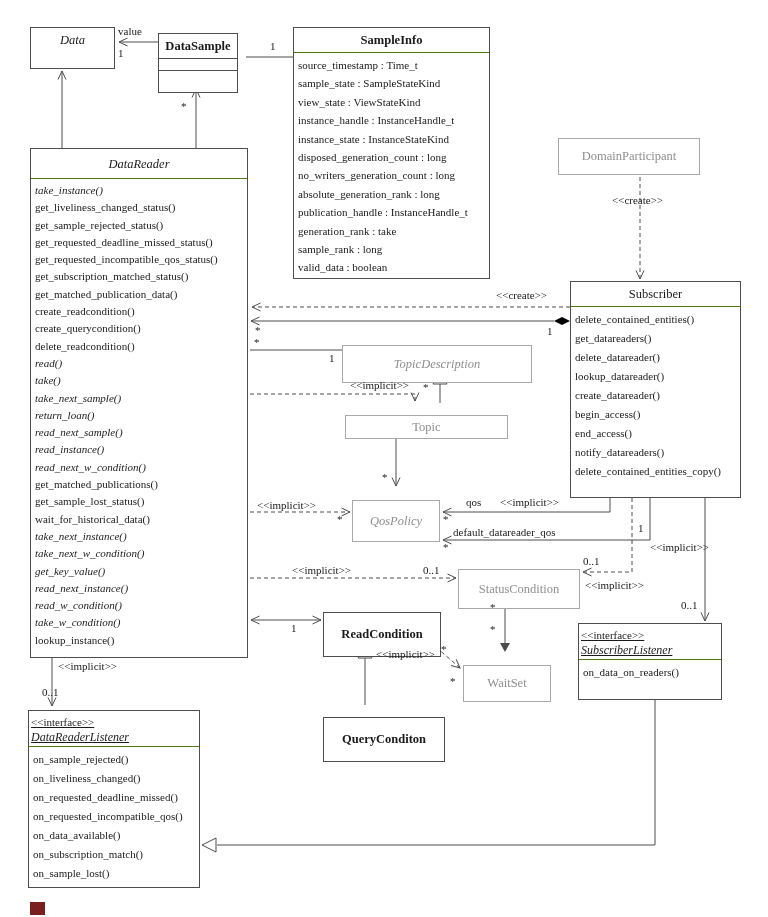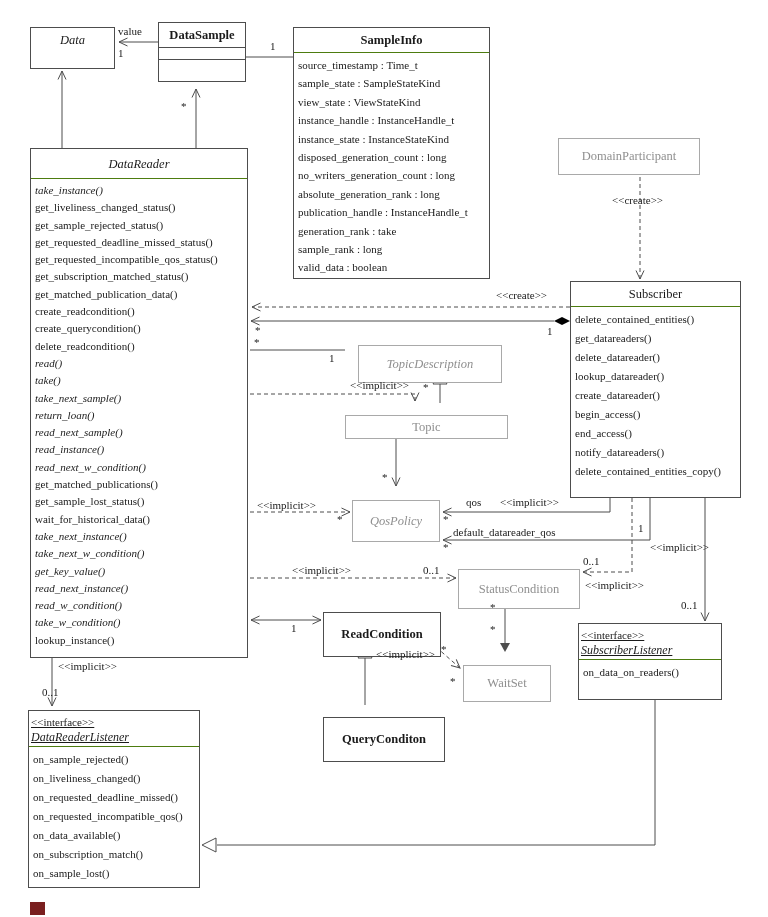--- a/index.html
+++ b/index.html
@@ -67,21 +67,21 @@
       <polygon points="365,646 358,658 372,658" fill="#fff" stroke="#4d4d4d"></polygon>
       <polygon points="202,845 216,838 216,852" fill="#fff" stroke="#4d4d4d"></polygon>
       <polygon points="505,652 500,643 510,643" fill="#4d4d4d"></polygon>
     </g>
   </svg>
 
   <div class="cls" style="left:30px;top:27px;width:85px;height:42px">
     <div class="title italic">Data</div>
   </div>
 
-  <div class="cls" style="left:158px;top:22px;width:88px;height:60px">
+  <div class="cls" style="left:158px;top:33px;width:80px;height:60px">
     <div class="title bold">DataSample</div>
     <div class="comp" style="height:12px"></div>
     <div class="comp" style="flex:1"></div>
   </div>
 
   <div class="cls" style="left:293px;top:27px;width:197px;height:252px">
     <div class="title bold">SampleInfo</div>
     <div class="members" style="line-height:18.4px">
         <div>source_timestamp : Time_t</div>
         <div>sample_state : SampleStateKind</div>
@@ -143,21 +143,21 @@
         <div>delete_datareader()</div>
         <div>lookup_datareader()</div>
         <div>create_datareader()</div>
         <div>begin_access()</div>
         <div>end_access()</div>
         <div>notify_datareaders()</div>
         <div>delete_contained_entities_copy()</div>
       </div>
   </div>
 
-  <div class="cls gray vcenter" style="left:358px;top:333px;width:144px;height:38px">
+  <div class="cls gray vcenter" style="left:342px;top:333px;width:190px;height:38px">
     <div class="title italic">TopicDescription</div>
   </div>
 
   <div class="cls gray vcenter" style="left:345px;top:403px;width:163px;height:24px">
     <div class="title">Topic</div>
   </div>
 
   <div class="cls gray vcenter" style="left:352px;top:488px;width:88px;height:42px">
     <div class="title italic">QosPolicy</div>
   </div>

